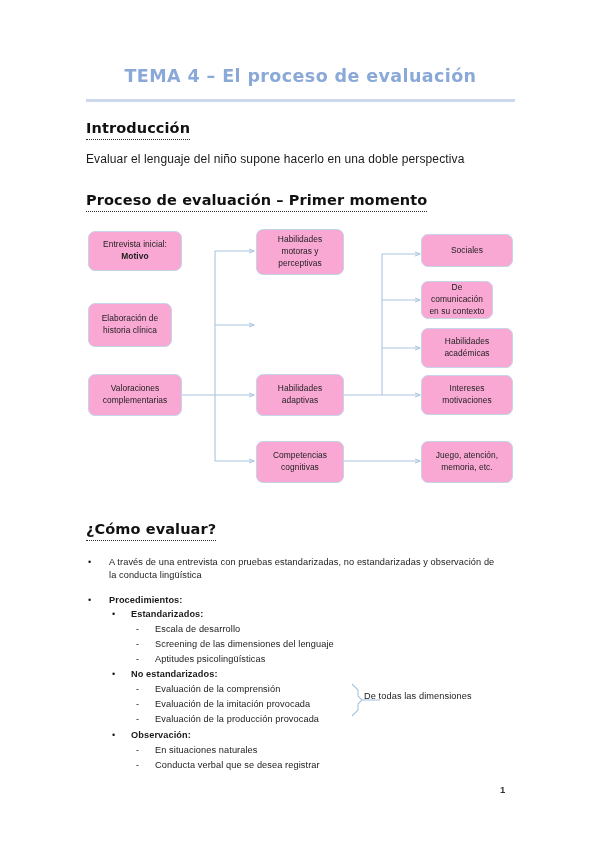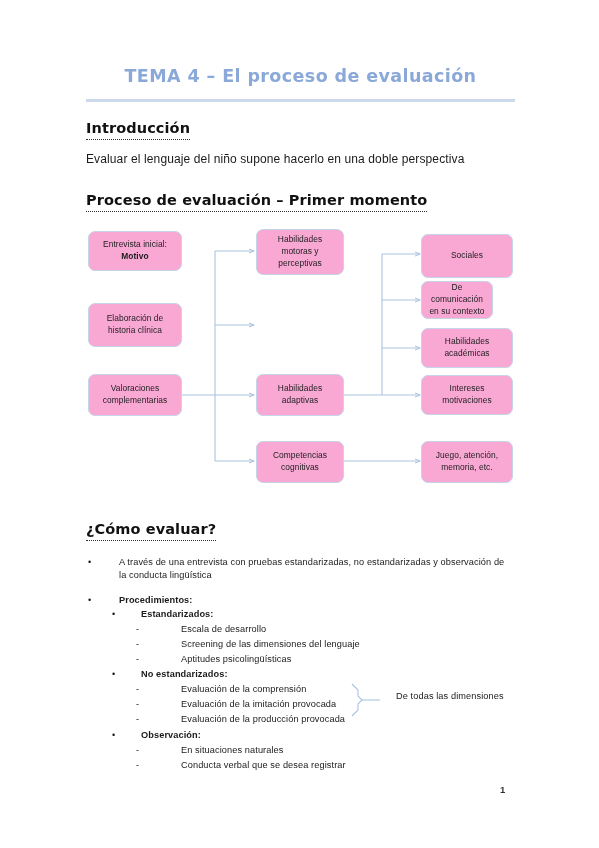--- a/index.html
+++ b/index.html
@@ -97,25 +97,24 @@
   }
   .node b { font-weight: 700; }
 
   
   .b1, .b2, .b3 {
     position: absolute;
     font-size: 9.2px;
     line-height: 1.45;
     color: #1a1a1a;
     letter-spacing: 0.1px;
-    margin-left: 10px;
   }
   .b1 { left: 109px; }
   .b2 { left: 131px; }
-  .b3 { left: 171px; text-align: center; }
+  .b3 { left: 155px; text-align: center; }
   .bold { font-weight: 700; }
 
   .dot1, .dot2 {
     position: absolute;
     color: #1a1a1a;
     font-size: 9.2px;
     line-height: 1.45;
   }
   .dot1 { left: 88px; }
   .dot2 { left: 112px; }
@@ -128,21 +127,20 @@
   }
 
   .brace-label {
     position: absolute;
     left: 364px;
     top: 691px;
     font-size: 9.2px;
     color: #1a1a1a;
     letter-spacing: 0.1px;
     white-space: nowrap;
-    margin-left: 32px;
   }
 
   
   .page-number {
     position: absolute;
     left: 500px;
     top: 784px;
     font-size: 9.5px;
     font-weight: 700;
     color: #333333;
@@ -193,21 +191,21 @@
       <path d="M362,700 L380,700"></path>
     </g>
   </svg>
 
   <div class="node" style="left:88px; top:231px; width:94px; height:40px;">
     <span>
       <span>Entrevista inicial:</span><br>
       <b>Motivo</b>
     </span>
   </div>
-  <div class="node" style="left:88px; top:303px; width:94px; height:44px;">
+  <div class="node" style="left:88px; top:303px; width:84px; height:44px;">
     <span>
       <span>Elaboración de</span><br>
       <span>historia clínica</span>
     </span>
   </div>
   <div class="node" style="left:88px; top:374px; width:94px; height:42px;">
     <span>
       <span>Valoraciones</span><br>
       <span>complementarias</span>
     </span>
@@ -226,21 +224,21 @@
       <span>adaptivas</span>
     </span>
   </div>
   <div class="node" style="left:256px; top:441px; width:88px; height:42px;">
     <span>
       <span>Competencias</span><br>
       <span>cognitivas</span>
     </span>
   </div>
 
-  <div class="node" style="left:421px; top:234px; width:92px; height:44px;">
+  <div class="node" style="left:421px; top:234px; width:92px; height:33px;">
     <span>
       <span>Sociales</span>
     </span>
   </div>
   <div class="node" style="left:421px; top:281px; width:72px; height:38px;justify-content:flex-end;">
     <span>
       <span>De comunicación</span><br>
       <span>en su contexto</span>
     </span>
   </div>

